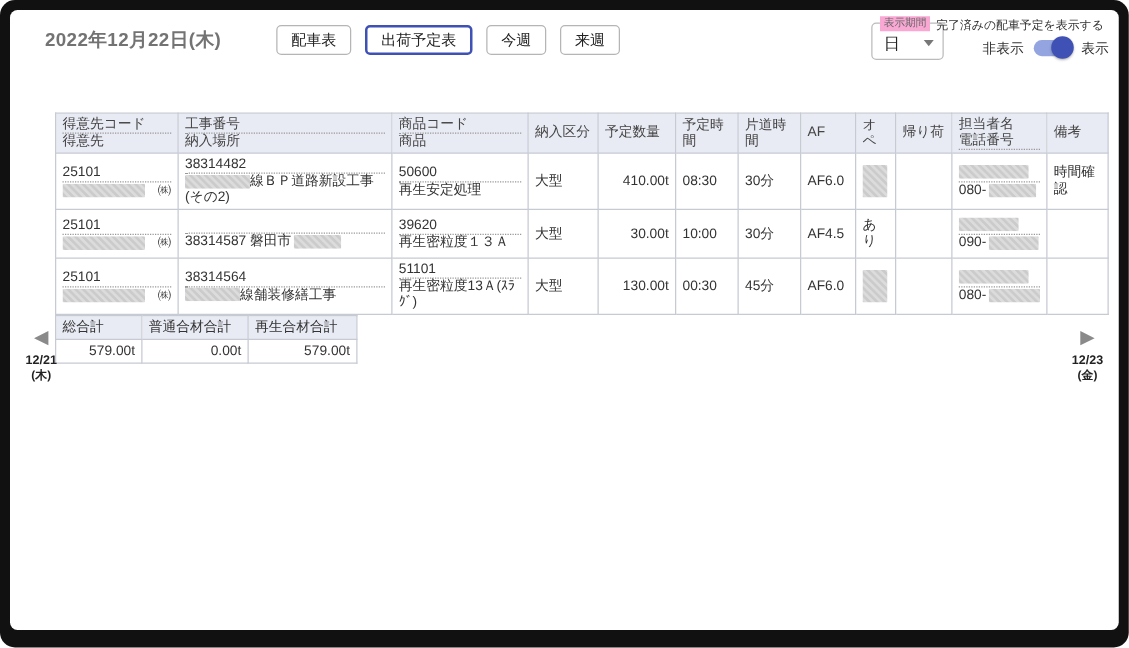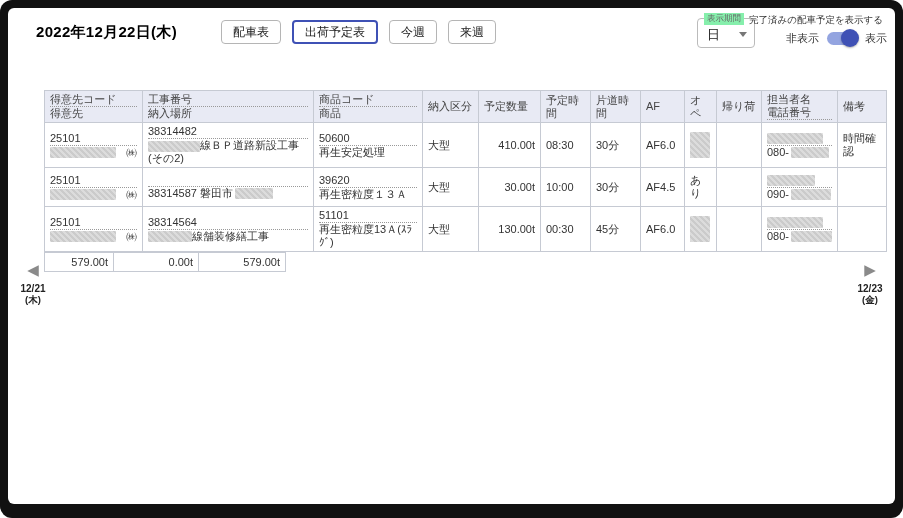--- a/index.html
+++ b/index.html
@@ -2,29 +2,29 @@
 <html><head>
 <meta charset="utf-8">
 <style>
   * { margin:0; padding:0; box-sizing:border-box; }
   html,body { width:903px; height:518px; background:#fff; font-family:"Liberation Sans","DejaVu Sans",sans-serif; }
   .frame { position:absolute; inset:0; width:903px; height:518px; background:#111; border-radius:12px; }
   .screen { position:absolute; left:8px; top:8px; right:8px; bottom:14px; background:#fff; border-radius:6px; overflow:hidden; }
 
   
   .topbar { position:absolute; left:28px; top:12px; display:flex; align-items:center; }
-  .date-title { font-size:15px; font-weight:bold; color:#000000; letter-spacing:0.3px; }
+  .date-title { font-size:15px; font-weight:bold; color:#737373; letter-spacing:0.3px; }
   .btn { height:24px; padding:0 11px; margin-left:11px; background:#fff; border:1px solid #b5b5b5; border-radius:4px;
          font-size:12px; color:#222; display:inline-flex; align-items:center; cursor:pointer; font-family:inherit; }
   .btn.first { margin-left:44px; }
   .btn.selected { border:2px solid #3f51b5; }
 
   
   .period { position:absolute; left:689px; top:10px; width:58px; height:30px; border:1px solid #bbb; border-radius:4px; }
-  .period .legend { position:absolute; top:-6px; left:6px; background:#86efac; padding:0 3px; font-size:8.5px; color:#666; }
+  .period .legend { position:absolute; top:-6px; left:6px; background:#f9a8d4; padding:0 3px; font-size:8.5px; color:#666; }
   .period .value { position:absolute; left:9px; top:7px; font-size:13px; color:#222; }
   .period .caret { position:absolute; right:7px; top:13px; width:0; height:0; border-left:4px solid transparent; border-right:4px solid transparent; border-top:5px solid #777; }
 
   
   .toggle-group { position:absolute; right:8px; top:6px; width:142px; text-align:center; }
   .toggle-label { font-size:9.5px; color:#333; white-space:nowrap; }
   .toggle-row { margin-top:4px; display:flex; align-items:center; justify-content:flex-end; gap:8px; font-size:11px; color:#333; }
   .switch { position:relative; width:30px; height:13px; background:#93a4e0; border-radius:7px; cursor:pointer; }
   .switch .knob { position:absolute; right:-2px; top:-3px; width:18px; height:18px; border-radius:50%; background:#3f51b5; box-shadow:0 1px 2px rgba(0,0,0,0.3); }
 
@@ -240,20 +240,25 @@
       </tbody>
     </table>
 
     <table class="summary-table">
       <colgroup>
             <col style="width:69px">
             <col style="width:85px">
             <col style="width:87px">
           </colgroup>
       <tbody>
+            <tr>
+        <th>総合計</th>
+        <th>普通合材合計</th>
+        <th>再生合材合計</th>
+      </tr>
       <tr>
         <td>579.00t</td>
         <td>0.00t</td>
         <td>579.00t</td>
       </tr>
     </tbody>
         </table>
   </div>
 
   <div class="nav nav-prev">

